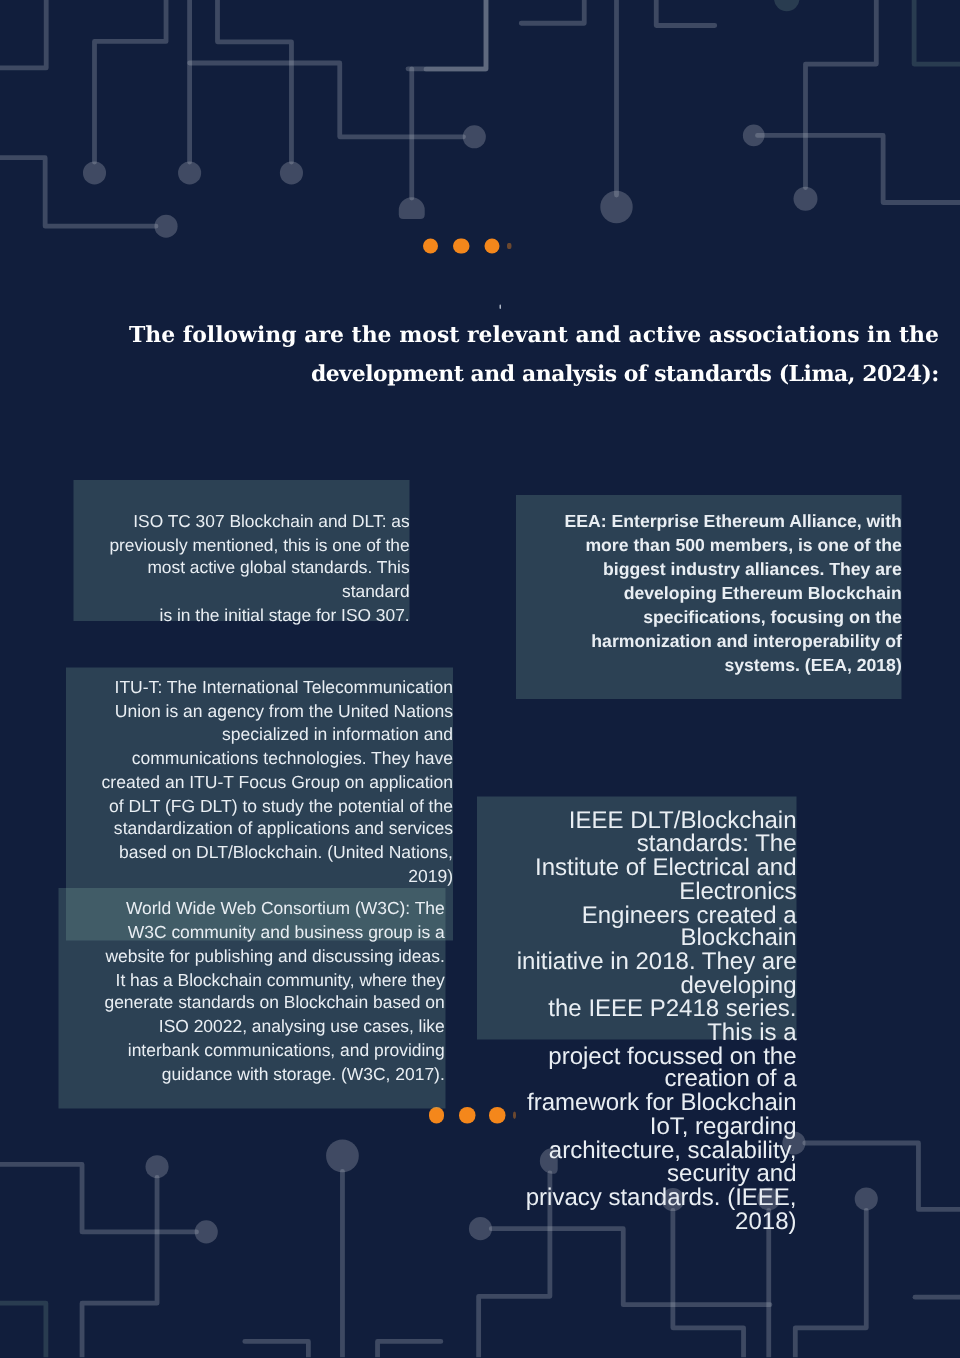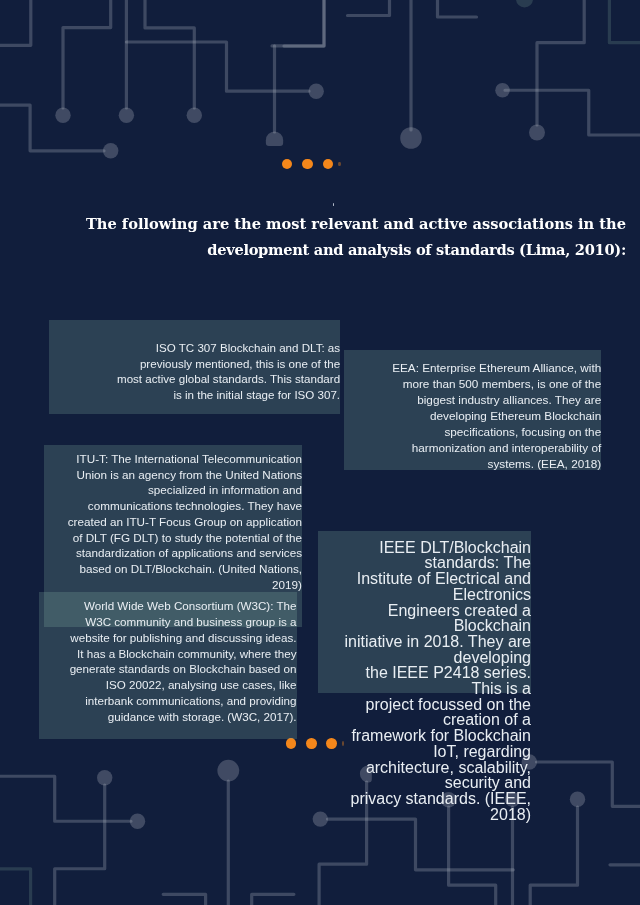--- a/index.html
+++ b/index.html
@@ -39,22 +39,22 @@
   #heading .hl2 { letter-spacing:-0.30px; }
 
   .card {
     position:absolute;
     background:rgba(140,189,174,0.22);
     color:#e9eef3;
     white-space:pre-line;
     box-sizing:border-box;
   }
 
-  #card0 { left:49.1px;  top:319.9px;  width:291px; height:94.6px;   padding:21.1px 0 0 10.75px; font-size:11.58px; line-height:15.67px; }
-  #card1 { left:344.0px; top:350.0px;  width:257.2px; height:120px;  padding:10.1px 0 0 21.00px;  font-size:11.75px; line-height:15.95px; }
+  #card0 { left:49.1px;  top:319.9px;  width:224px; height:94.6px;   padding:21.1px 0 0 10.75px; font-size:11.58px; line-height:15.67px; }
+  #card1 { left:344.0px; top:330px;  width:257.2px; height:136px;  padding:10.1px 0 0 21.00px;  font-size:11.75px; line-height:15.95px;font-weight:bold; }
   #card2 { left:44.0px;  top:444.75px; width:258.0px; height:182px; padding:6.3px 0 0 11.40px;  font-size:11.69px; line-height:15.71px; }
   #card3 { left:318px; top:530.75px; width:213px; height:162.25px; padding:9.0px 0 0 21.60px;  font-size:16px; line-height:15.71px; }
   #card4 { left:38.5px;  top:592px;  width:258.0px; height:146.6px;  padding:6.4px 0 0 15.90px;  font-size:11.64px; line-height:15.74px; }
 </style>
 </head>
 <body>
 
 <div id="slide">
 
   <svg id="circuit" viewBox="0 0 640 905" width="640" height="905" xmlns="http://www.w3.org/2000/svg">
@@ -118,21 +118,21 @@
     <span class="dot"></span>
     <span class="dot"></span>
     <span class="dot"></span>
     <span class="dot faint"></span>
   </div>
 
   <span id="stray-mark"></span>
 
   <h1 id="heading">
       <span class="hl hl1">The following are the most relevant and active associations in the</span>
-      <span class="hl hl2">development and analysis of standards (Lima, 2010):</span>
+      <span class="hl hl2">development and analysis of standards (Lima, 2024):</span>
     </h1>
 
   <div class="card" id="card0"><span>ISO TC 307 Blockchain and DLT: as
 previously mentioned, this is one of the
 most active global standards. This standard
 is in the initial stage for ISO 307.</span></div>
   <div class="card" id="card1"><span>EEA: Enterprise Ethereum Alliance, with
 more than 500 members, is one of the
 biggest industry alliances. They are
 developing Ethereum Blockchain

